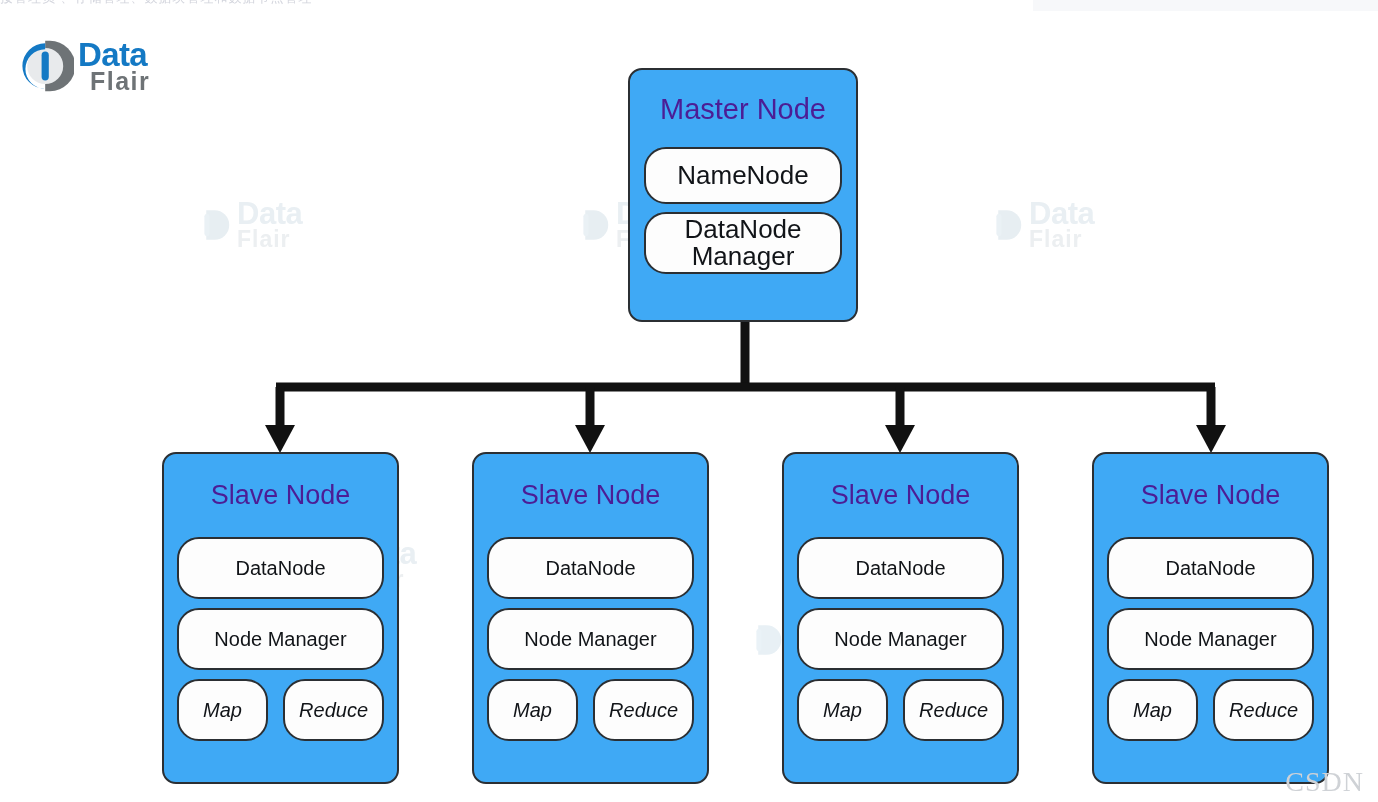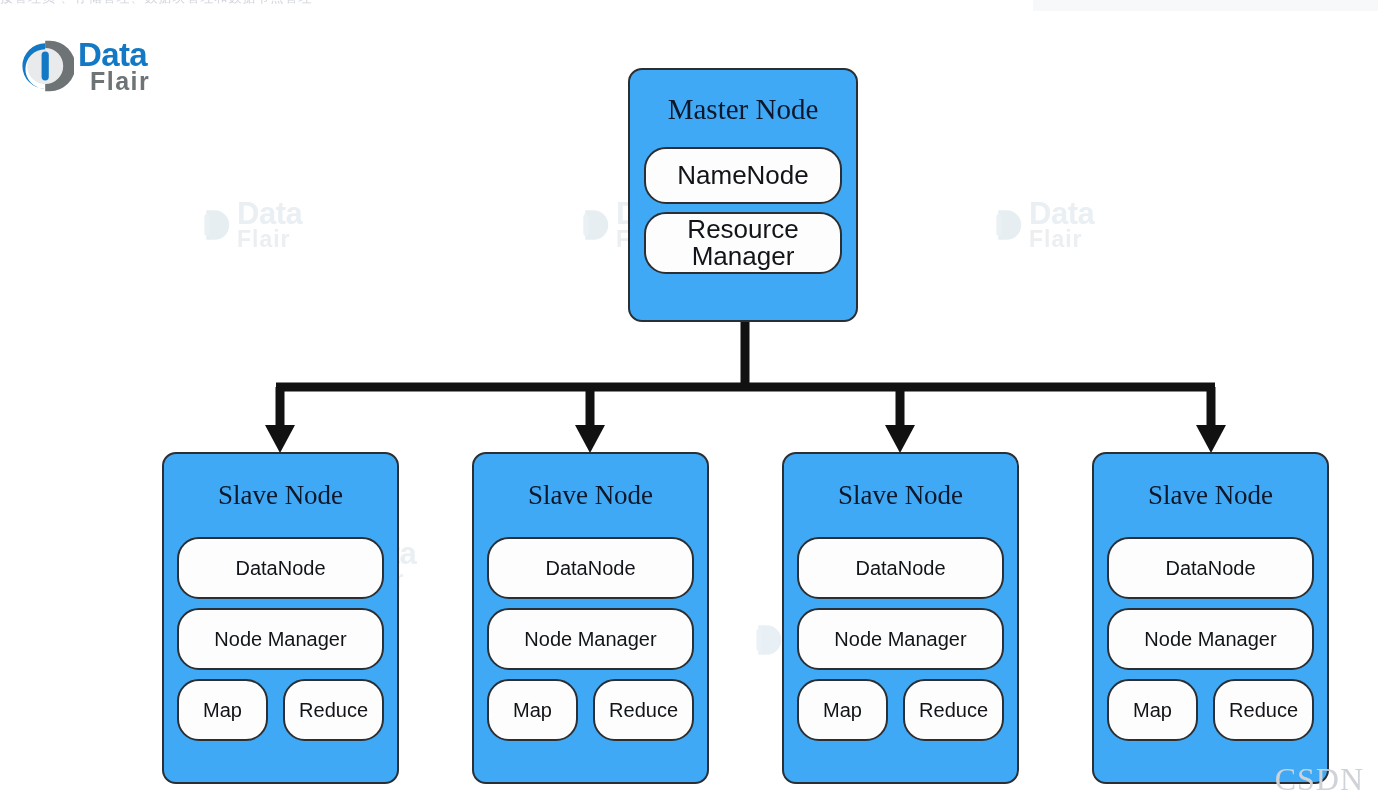--- a/index.html
+++ b/index.html
@@ -116,25 +116,24 @@
     position: absolute;
     background: #3fa9f5;
     border: 2px solid #2b2f33;
     border-radius: 14px;
     box-sizing: border-box;
     display: flex;
     flex-direction: column;
     align-items: center;
   }
   .node-title {
-    color: #0f172a;
+    color: #4c1d95;
     font-weight: normal;
     text-align: right;
     white-space: nowrap;
-    font-family: Liberation Serif, serif;
   }
 
   .master {
     left: 628px;
     top: 68px;
     width: 230px;
     height: 254px;
     padding: 0 14px;
   }
   .master .node-title {
@@ -184,36 +183,37 @@
   .slave .pill {
     font-size: 20px;
     height: 62px;
     margin-bottom: 9px;
   }
   .slave .pill-map-reduce-row {
     display: flex;
     width: 100%;
     gap: 15px;
     margin-bottom: 0;
+    font-style: italic;
   }
   .pill-map {
     flex: 0 0 44%;
     height: 62px;
   }
   .pill-reduce {
     flex: 1 1 auto;
     height: 62px;
   }
 
   
   .csdn {
     position: absolute;
     right: 14px;
     bottom: 4px;
-    font-size: 32px;
+    font-size: 28px;
     color: #cfd2d6;
     letter-spacing: 1px;
     user-select: none;
     font-family: "Liberation Serif", serif;
   }
 </style>
 </head>
 <body>
 
 <div id="canvas">
@@ -322,21 +322,21 @@
     <line x1="900" y1="387" x2="900" y2="436" stroke="#111111" stroke-width="9"></line>
     <polygon points="900,453 885,425 915,425" fill="#111111"></polygon>
 
     <line x1="1211" y1="387" x2="1211" y2="436" stroke="#111111" stroke-width="9"></line>
     <polygon points="1211,453 1196,425 1226,425" fill="#111111"></polygon>
   </svg>
 
   <div class="node master">
     <div class="node-title">Master Node</div>
     <div class="pill pill-namenode">NameNode</div>
-    <div class="pill pill-resourcemanager">Resource Manager</div>
+    <div class="pill pill-resourcemanager">DataNode Manager</div>
   </div>
 
   <div class="node slave slave-1">
     <div class="node-title">Slave Node</div>
     <div class="pill pill-datanode">DataNode</div>
     <div class="pill pill-nodemanager">Node Manager</div>
     <div class="pill-map-reduce-row">
       <div class="pill pill-map">Map</div>
       <div class="pill pill-reduce">Reduce</div>
     </div>

